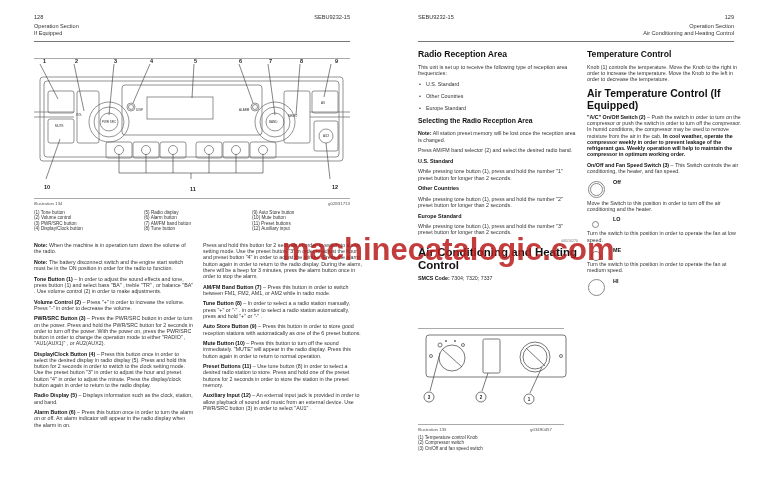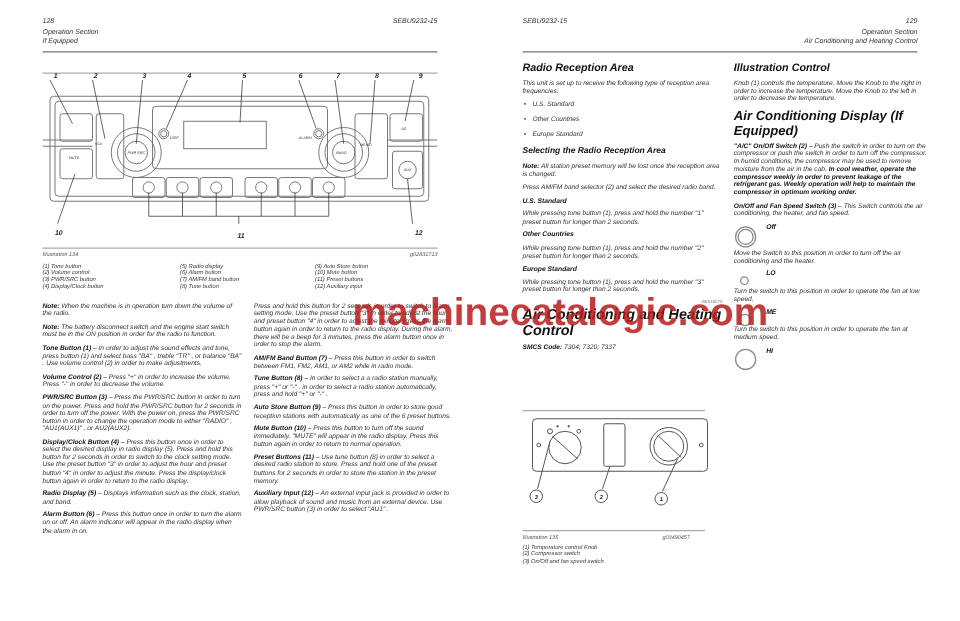--- a/index.html
+++ b/index.html
@@ -1,18 +1,18 @@
 <!DOCTYPE html>
 <html><head>
 <meta charset="utf-8">
 <style>
   * { box-sizing: border-box; margin: 0; padding: 0; }
   html, body { width: 768px; height: 497px; background: #ffffff; overflow: hidden; }
   body { font-family: "Liberation Sans", sans-serif; color: #222; position: relative; }
-  .page { position: absolute; top: 0; height: 401px; font-style: italic; }
+  .page { position: absolute; top: 0; height: 401px; }
   .page-left { left: 0; width: 384px; }
   .page-right { left: 384px; width: 384px; }
   .hdr { position: absolute; font-size: 5.6px; color: #333; line-height: 6.6px; }
   .rule-thick { position: absolute; height: 1px; background: #777; }
   .rule-thin { position: absolute; height: 1px; background: #aaa; }
   .txt { position: absolute; font-size: 5.3px; line-height: 6.2px; color: #333; }
   .txt p { margin-bottom: 4.4px; }
   .txt b { color: #111; }
   .h1 { font-weight: bold; font-size: 8.6px; color: #111; line-height: 10px; margin-bottom: 5px; }
   .h1big { font-weight: bold; font-size: 11.5px; color: #111; line-height: 13px; margin-bottom: 3px; }
@@ -235,23 +235,23 @@
   <div class="rule-thin" style="left:34px;width:146px;top:424px;"></div>
   <div class="caption" style="left:34px;top:427px;">Illustration 135</div>
   <div class="caption" style="left:146px;top:427px;">g03490457</div>
   <div class="legend" style="left:34px;top:435px;">
     <div>(1) Temperature control Knob</div>
     <div>(2) Compressor switch</div>
     <div>(3) On/Off and fan speed switch</div>
   </div>
 
   <div class="txt" style="left:203px;top:49px;width:158px;">
-    <div class="h1">Illustration Control</div>
+    <div class="h1">Temperature Control</div>
     <p>Knob (1) controls the temperature. Move the Knob to the right in order to increase the temperature. Move the Knob to the left in order to decrease the temperature.</p>
-    <div class="h1big" style="font-size:10.5px;line-height:12px;">Air Conditioning Display (If Equipped)</div>
+    <div class="h1big" style="font-size:10.5px;line-height:12px;">Air Temperature Control (If Equipped)</div>
     <p><b>"A/C" On/Off Switch (2)</b><span> – Push the switch in order to turn on the compressor or push the switch in order to turn off the compressor. In humid conditions, the compressor may be used to remove moisture from the air in the cab. </span><b>In cool weather, operate the compressor weekly in order to prevent leakage of the refrigerant gas. Weekly operation will help to maintain the compressor in optimum working order.</b></p>
     <p><b>On/Off and Fan Speed Switch (3)</b><span> – This Switch controls the air conditioning, the heater, and fan speed.</span></p>
 
     <div class="fan-row" style="height:21px;">
       <div class="fan-circ" style="left:1px;top:2px;width:17px;height:17px;"></div>
       <div class="fan-circ" style="left:3px;top:4px;width:13px;height:13px;"></div>
       <div class="fan-lbl">Off</div>
     </div>
     <p>Move the Switch to this position in order to turn off the air conditioning and the heater.</p>
 

